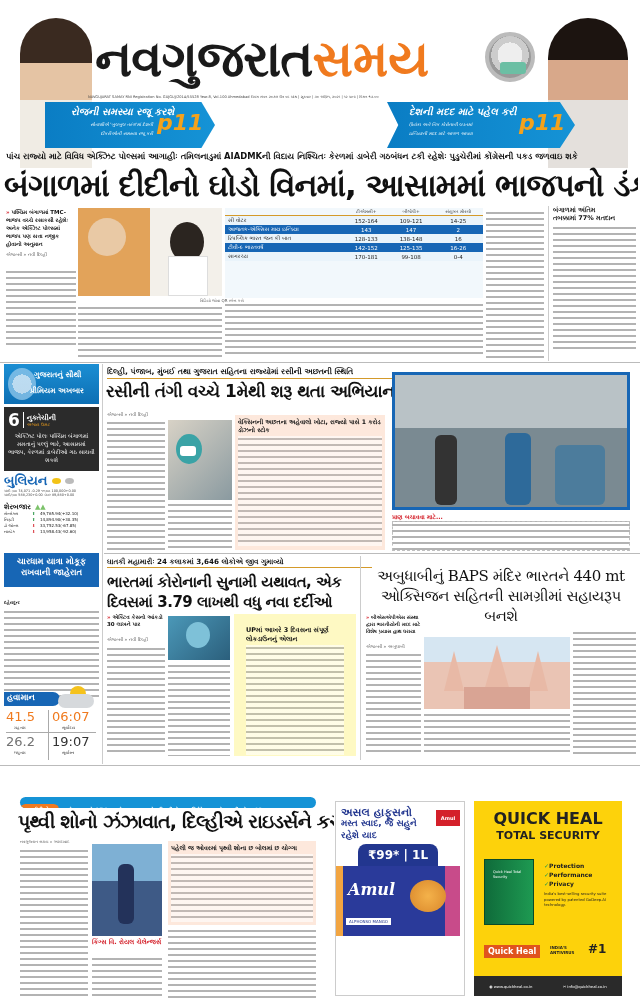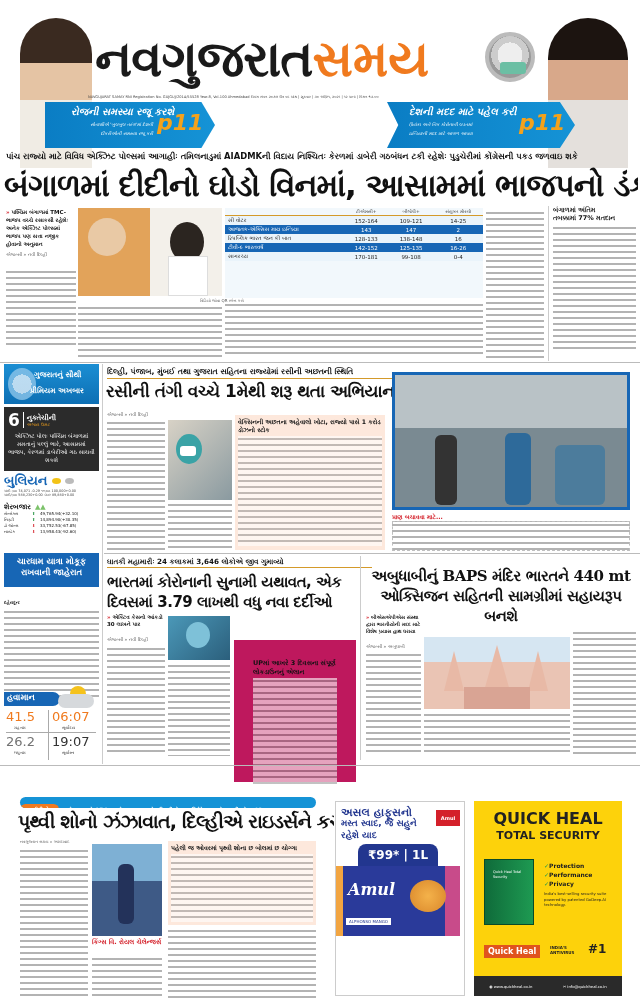--- a/index.html
+++ b/index.html
@@ -226,28 +226,28 @@
 
 <div class="abs" style="left:107px;top:557px;width:265px;font-size:7.2px;font-weight:bold;white-space:nowrap;overflow:hidden;border-bottom:1px solid #d49a2a;padding-bottom:1px;">ઘાતકી મહામારીઃ 24 કલાકમાં 3,646 લોકોએ જીવ ગુમાવ્યો</div>
 <div class="abs" style="left:107px;top:572px;width:268px;font-size:15px;line-height:20px;font-weight:bold;letter-spacing:-.5px;">ભારતમાં કોરોનાની સુનામી યથાવત, એક દિવસમાં 3.79 લાખથી વધુ નવા દર્દીઓ</div>
 <div class="abs" style="left:107px;top:614px;width:58px;font-size:5.5px;line-height:7px;font-weight:bold;"><span style="color:#d4202a;">» </span><span>એક્ટિવ કેસનો આંકડો 30 લાખને પાર</span></div>
 <div class="abs" style="left:107px;top:637px;width:58px;font-size:4.5px;color:#555;">એજન્સી » નવી દિલ્હી</div>
 <div class="abs filler" style="left:107px;top:646px;width:58px;height:110px;"></div>
 <div class="abs photo" style="left:168px;top:616px;width:62px;height:44px;background:linear-gradient(135deg,#4b98b8,#2b5f7c);">
   <div style="position:absolute;left:18px;top:6px;width:24px;height:26px;border-radius:50%;background:#7ec1d8;"></div>
 </div>
 <div class="abs filler" style="left:168px;top:663px;width:62px;height:93px;"></div>
-<div class="abs" style="left:234px;top:614px;width:122px;height:142px;background:#be185d;padding:19px;margin-top:26px;">
+<div class="abs" style="left:234px;top:614px;width:122px;height:142px;background:#fef9c3;padding:12px;">
   <div style="font-size:6.5px;font-weight:bold;line-height:8.5px;">UPમાં આખરે 3 દિવસના સંપૂર્ણ લોકડાઉનનું એલાન</div>
   <div class="filler" style="height:110px;margin-top:2px;opacity:.6;"></div>
 </div>
 
 <div class="abs divider-v" style="left:360px;top:556px;height:204px;"></div>
 
-<div class="abs" style="left:366px;top:566px;width:270px;font-size:15px;line-height:20px;font-weight:bold;font-family:'DejaVu Serif',serif;text-align:center;letter-spacing:-.4px;">અબુધાબીનું BAPS મંદિર ભારતને 440 mt ઓક્સિજન સહિતની સામગ્રીમાં સહાયરૂપ બનશે</div>
+<div class="abs" style="left:366px;top:566px;width:270px;font-size:15px;line-height:20px;font-weight:normal;font-family:'DejaVu Serif',serif;text-align:center;letter-spacing:-.4px;">અબુધાબીનું BAPS મંદિર ભારતને 440 mt ઓક્સિજન સહિતની સામગ્રીમાં સહાયરૂપ બનશે</div>
 <div class="abs" style="left:366px;top:614px;width:55px;font-size:5px;line-height:7px;font-weight:bold;"><span style="color:#d4202a;">» </span><span>બીએસએપીએસ સંસ્થા દ્વારા ભારતીયોની મદદ માટે વિશેષ પ્રયાસ હાથ ધરાયા</span></div>
 <div class="abs" style="left:366px;top:644px;width:55px;font-size:4.5px;color:#555;">એજન્સી » અબુધાબી</div>
 <div class="abs filler" style="left:366px;top:652px;width:55px;height:104px;"></div>
 <div class="abs photo" style="left:424px;top:637px;width:146px;height:72px;background:linear-gradient(180deg,#d6e6f2 0 35%,#eac4b4 35%);">
   <div style="position:absolute;left:20px;top:14px;width:20px;height:40px;background:#e8b9a6;clip-path:polygon(50% 0,100% 100%,0 100%);"></div>
   <div style="position:absolute;left:60px;top:8px;width:26px;height:46px;background:#e8b9a6;clip-path:polygon(50% 0,100% 100%,0 100%);"></div>
   <div style="position:absolute;left:104px;top:14px;width:20px;height:40px;background:#e8b9a6;clip-path:polygon(50% 0,100% 100%,0 100%);"></div>
   <div style="position:absolute;left:40px;top:50px;width:66px;height:22px;background:#d9a494;"></div>
 </div>
 <div class="abs filler" style="left:424px;top:712px;width:146px;height:44px;"></div>

